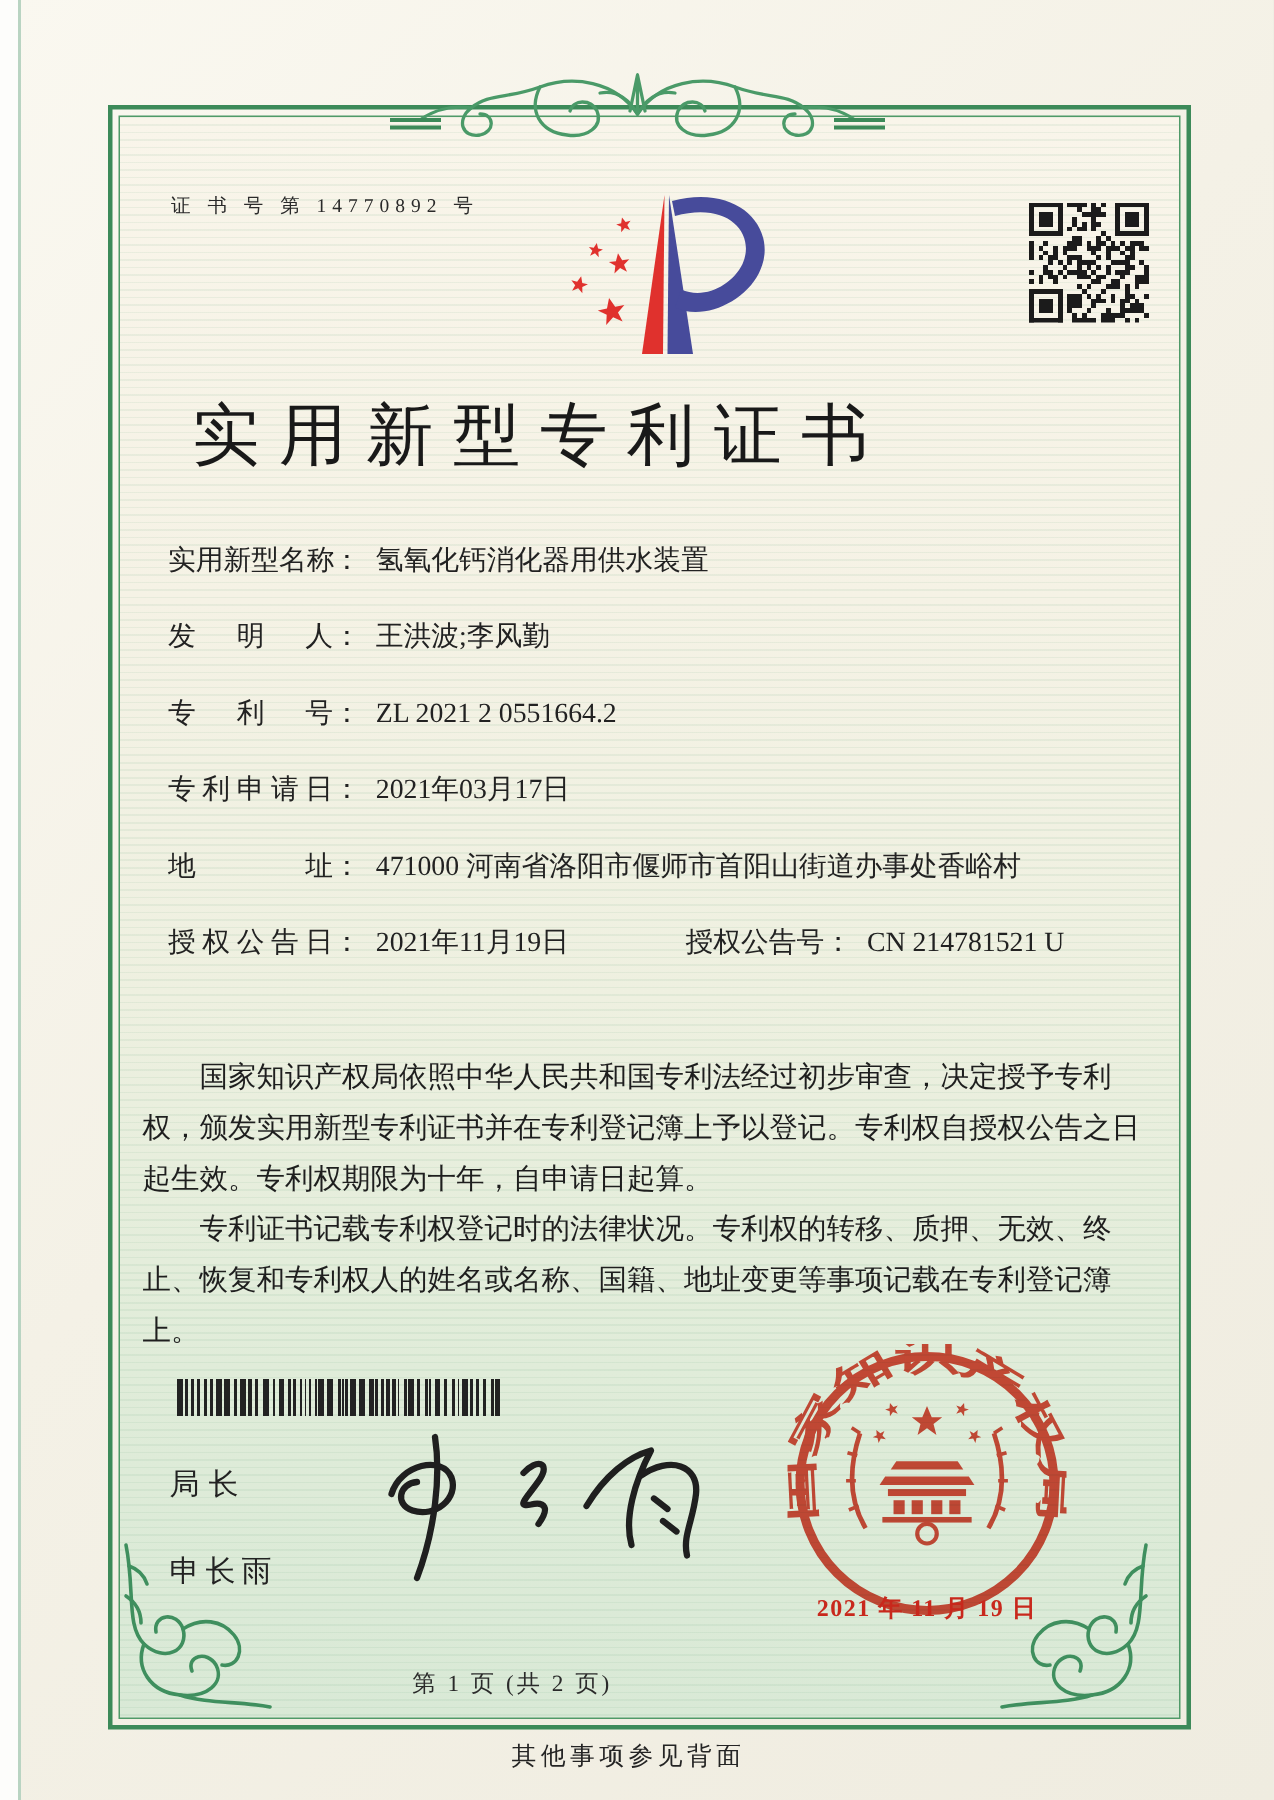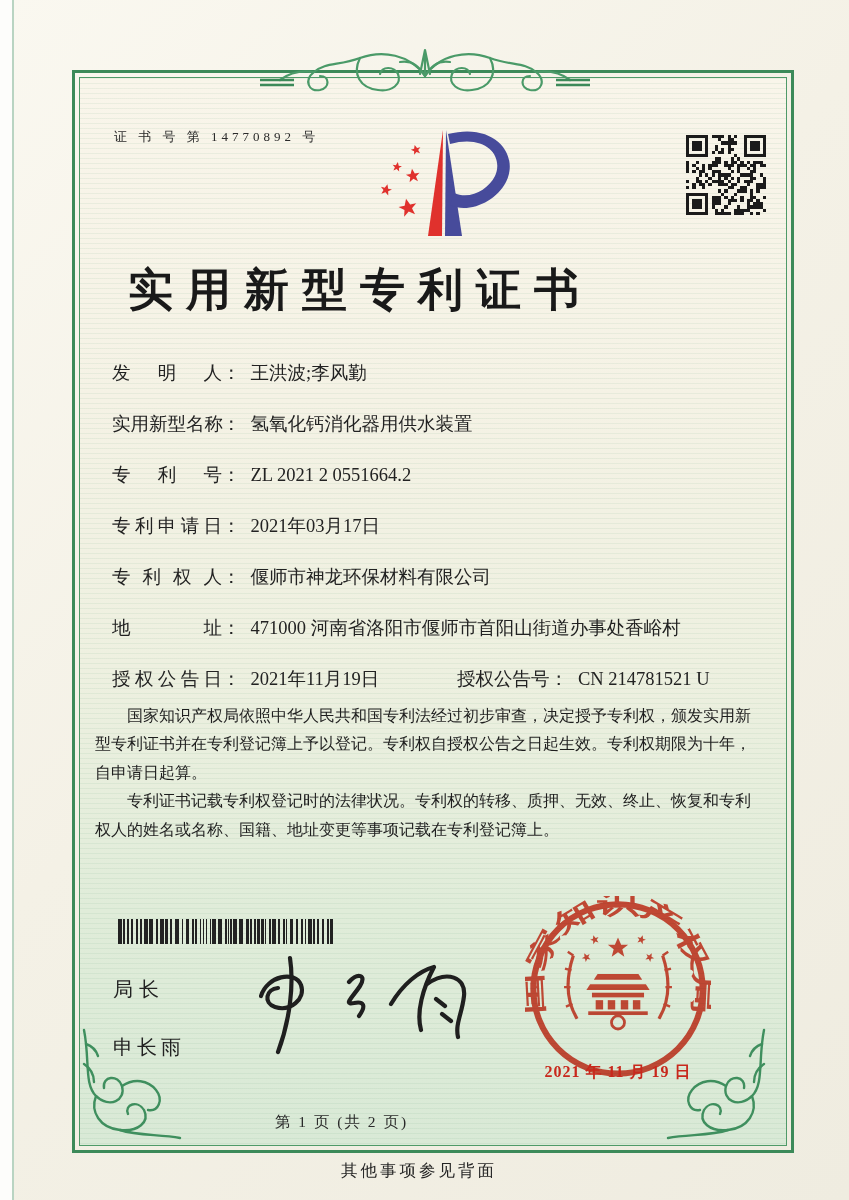--- a/index.html
+++ b/index.html
@@ -34,33 +34,33 @@
   .corner-orn.br{left:652px;top:1024px;transform:scaleX(-1);}
   
   .cert-no{
     position:absolute;left:114px;top:128px;
     font-size:13px;letter-spacing:4px;color:#2a2a2a;
   }
   .qr{position:absolute;left:686px;top:135px;width:80px;height:80px;}
   .logo{position:absolute;left:350px;top:120px;width:200px;height:126px;}
   .title{
     position:absolute;left:0;top:260px;width:707px;
-    text-align:center;font-size:45px;font-weight:700;color:#191919;
+    text-align:center;font-size:45px;font-weight:400;color:#191919;
     letter-spacing:13px;text-indent:13px;
   }
   
   .fields{position:absolute;left:112px;top:360px;width:640px;}
   .row{position:relative;height:51px;font-size:18.5px;color:#222;white-space:nowrap;}
   .lbl{display:inline-block;width:110px;text-align:justify;text-align-last:justify;vertical-align:bottom;}
   .colon{margin-right:10px;}
   .grant-no{position:absolute;left:345px;top:0;}
   
   .body-text{
     position:absolute;left:95px;top:702px;width:668px;
-    font-size:16px;line-height:1.78;color:#1e1e1e;
+    font-size:19px;line-height:1.78;color:#1e1e1e;
   }
   .body-text p{margin:0;text-indent:2em;font-style:normal;}
   
   .barcode{position:absolute;left:118px;top:919px;width:218px;height:25px;}
   .director-title{position:absolute;left:113px;top:976px;font-size:20px;letter-spacing:6px;color:#222;}
   .director-name{position:absolute;left:113px;top:1018px;font-size:20px;letter-spacing:4px;color:#222;margin-top:16px;}
   .signature{position:absolute;left:233px;top:942px;width:235px;height:118px;}
   .seal{position:absolute;left:525px;top:896px;width:186px;height:186px;opacity:0.9;mix-blend-mode:multiply;}
   .seal-date{
     position:absolute;left:512px;top:1062px;width:212px;text-align:center;
@@ -348,33 +348,30 @@
     <use href="#star" transform="translate(47,47) scale(0.50) rotate(10)" fill="#e0312d"></use>
     <use href="#star" transform="translate(63,56) scale(0.72) rotate(-8)" fill="#e0312d"></use>
     <use href="#star" transform="translate(36,70) scale(0.60) rotate(14)" fill="#e0312d"></use>
     <use href="#star" transform="translate(58,88) scale(0.95) rotate(-12)" fill="#e0312d"></use>
   </svg>
 
   <div class="title">实用新型专利证书</div>
 
   <div class="fields">
     <div class="row">
+      <span class="lbl">实用新型名称</span><span class="colon">：</span><span>氢氧化钙消化器用供水装置</span>
+    </div>
+    <div class="row">
       <span class="lbl">发明人</span><span class="colon">：</span><span>王洪波;李风勤</span>
     </div>
     <div class="row">
-      <span class="lbl">实用新型名称</span><span class="colon">：</span><span>氢氧化钙消化器用供水装置</span>
-    </div>
-    <div class="row">
       <span class="lbl">专利号</span><span class="colon">：</span><span>ZL 2021 2 0551664.2</span>
     </div>
     <div class="row">
       <span class="lbl">专利申请日</span><span class="colon">：</span><span>2021年03月17日</span>
-    </div>
-    <div class="row">
-      <span class="lbl">专利权人</span><span class="colon">：</span><span>偃师市神龙环保材料有限公司</span>
     </div>
     <div class="row">
       <span class="lbl">地址</span><span class="colon">：</span><span>471000 河南省洛阳市偃师市首阳山街道办事处香峪村</span>
     </div>
     <div class="row">
       <span class="lbl">授权公告日</span><span class="colon">：</span><span>2021年11月19日</span>
       <span class="grant-no">
         <span>授权公告号</span><span class="colon">：</span><span>CN 214781521 U</span>
       </span>
     </div>

